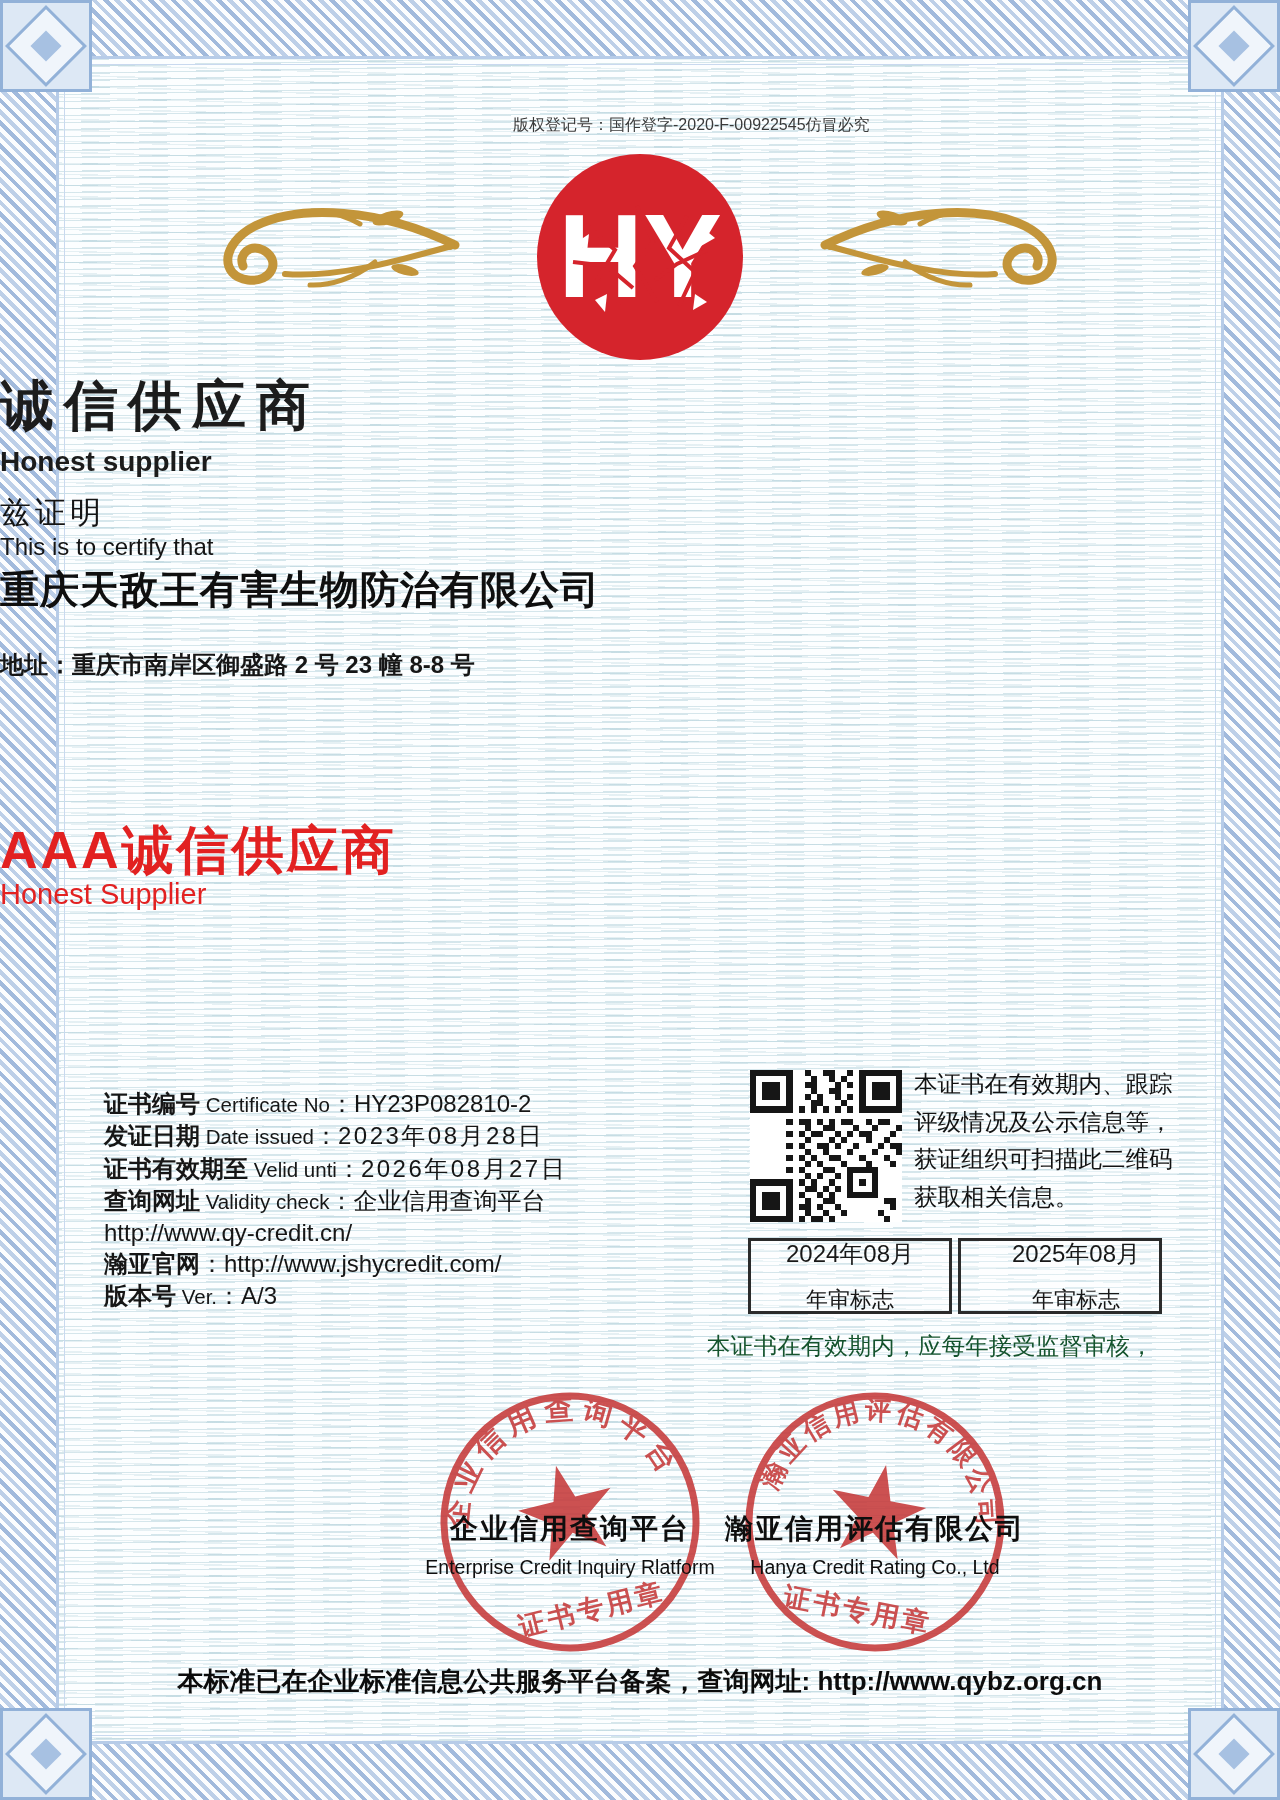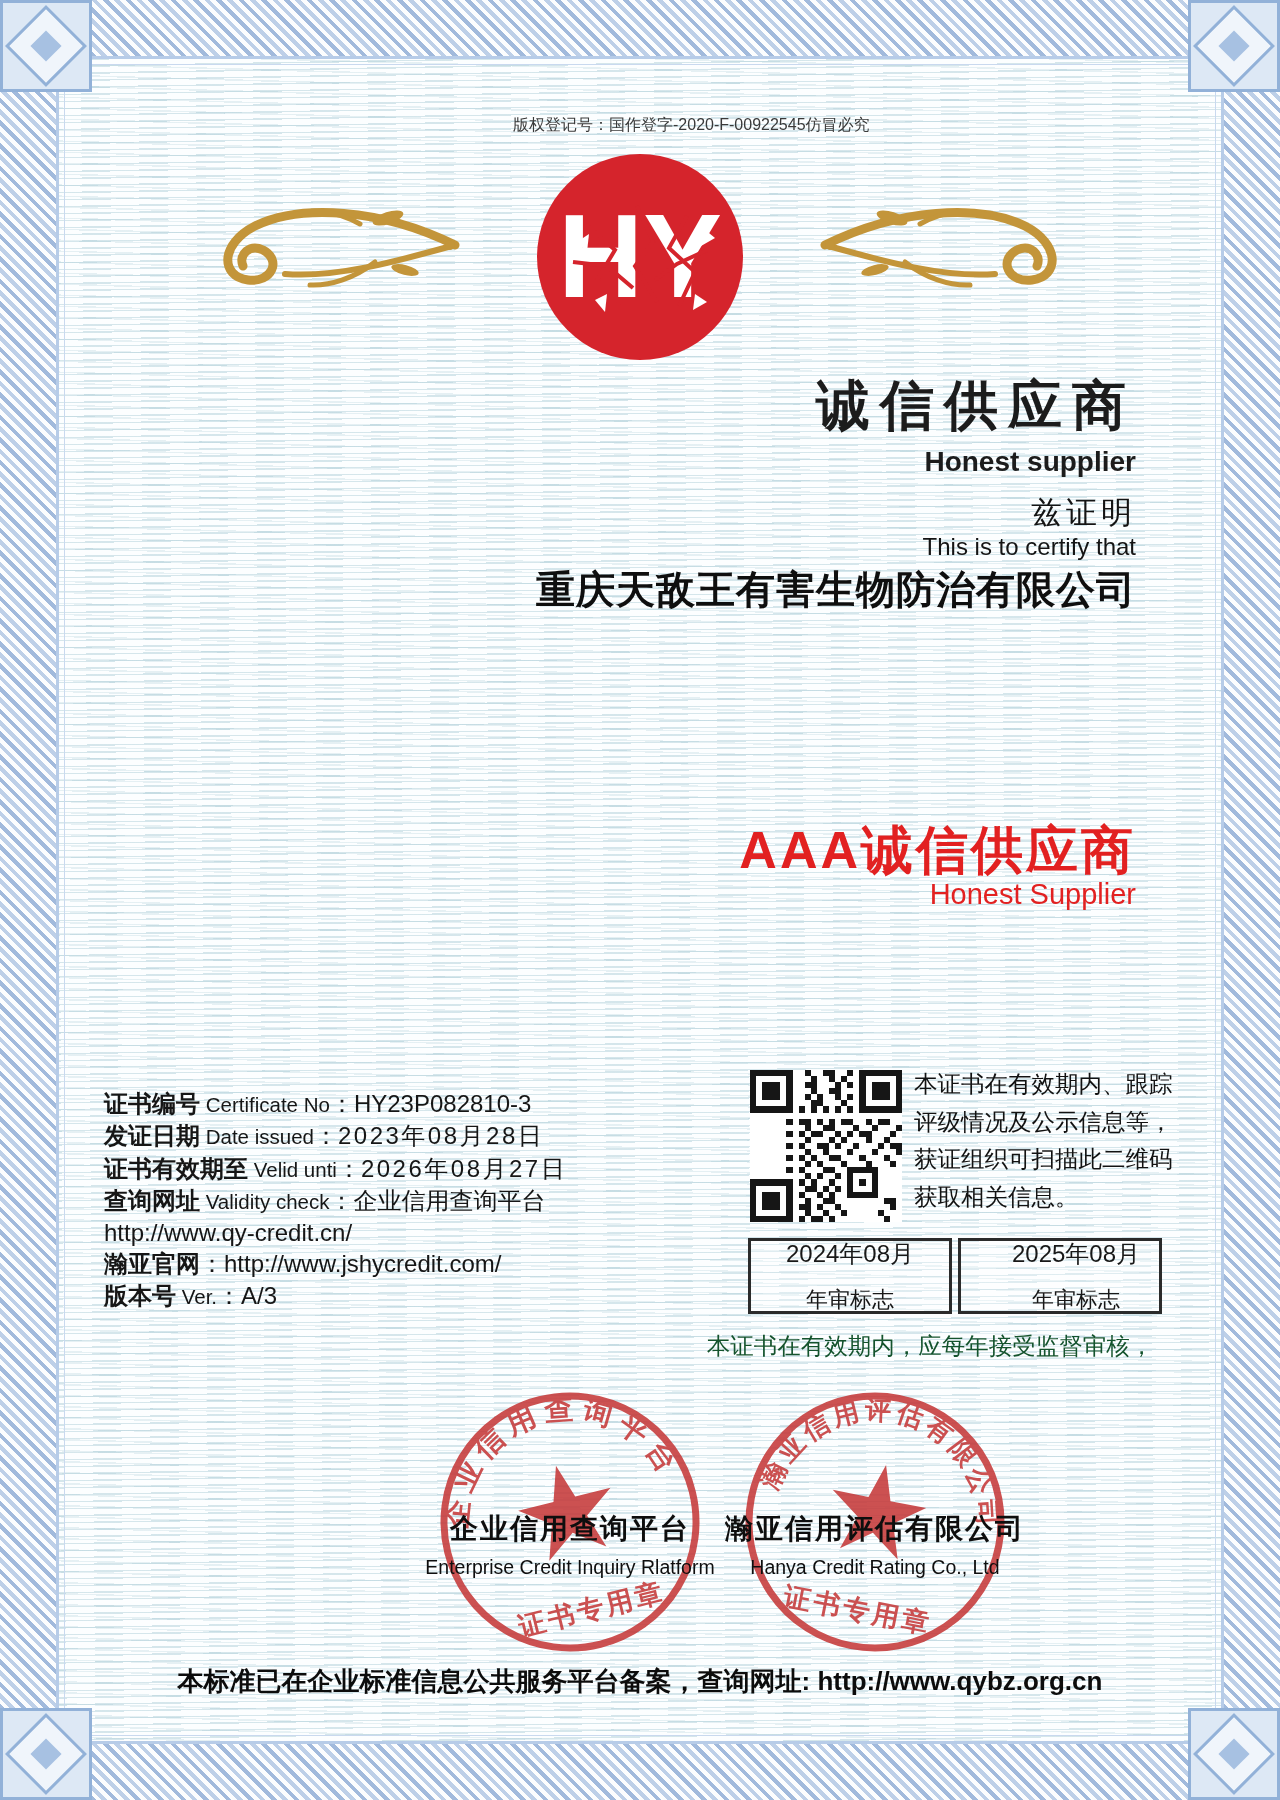--- a/index.html
+++ b/index.html
@@ -28,21 +28,21 @@
   .bs-right{right:0;top:0;bottom:0;width:56px;}
   .inner-frame{position:absolute;inset:56px;border:3px solid #b7cce8;pointer-events:none;}
   .inner-frame2{position:absolute;inset:64px;border:1.5px solid #c9d9ef;pointer-events:none;}
   .corner{position:absolute;width:92px;height:92px;background:#dde8f5;border:3px solid #92b1d8;
     display:flex;align-items:center;justify-content:center;box-sizing:border-box;}
   .corner::before{content:"";width:52px;height:52px;border:3px solid #92b1d8;transform:rotate(45deg);background:#f0f5fb;}
   .corner::after{content:"";position:absolute;width:22px;height:22px;background:#a7c1e2;transform:rotate(45deg);}
   .c-tl{left:0;top:0;} .c-tr{right:0;top:0;} .c-bl{left:0;bottom:0;} .c-br{right:0;bottom:0;}
 
   .abs{position:absolute;}
-  .ctr{left:0;width:1116px;text-align:right;margin-left:20px;}
+  .ctr{left:0;width:1116px;text-align:left;}
 
   .copyright{left:513px;top:115px;font-size:16px;color:#3a3a3a;}
 
   .logo{left:537px;top:154px;width:206px;height:206px;border-radius:50%;background:#d5242c;}
   .flourish{top:190px;width:310px;height:104px;}
   .fl-left{left:150px;}
   .fl-right{left:820px;transform:scaleX(-1);}
 
   .title-cn{top:370px;font-size:54px;font-weight:600;color:#1c1c1c;letter-spacing:10px;}
   .title-en{top:446px;font-size:28px;font-weight:600;color:#1c1c1c;}
@@ -144,26 +144,29 @@
         <polygon points="158,140 170,148 156,156"></polygon>
       </g>
     </svg>
   </div>
 
   <div class="abs ctr title-cn">诚信供应商</div>
   <div class="abs ctr title-en">Honest supplier</div>
   <div class="abs ctr certify-cn">兹证明</div>
   <div class="abs ctr certify-en">This is to certify that</div>
   <div class="abs ctr company">重庆天敌王有害生物防治有限公司</div>
+  <div class="abs ctr address-line">
+    <span>地址</span><span>：</span><span>重庆市南岸区御盛路 2 号 23 幢 8-8 号</span>
+  </div>
 
   <div class="abs ctr aaa-cn">AAA诚信供应商</div>
   <div class="abs ctr aaa-en">Honest Supplier</div>
 
   <div class="abs details">
-    <div><span class="lbl">证书编号</span><span class="en"> Certificate No</span><span>：</span><span class="val">HY23P082810-3</span></div>
+    <div><span class="lbl">证书编号</span><span class="en"> Certificate No</span><span>：</span><span class="val">HY23P082810-2</span></div>
     <div><span class="lbl">发证日期</span><span class="en"> Date issued</span><span>：</span><span class="val dt">2023年08月28日</span></div>
     <div><span class="lbl">证书有效期至</span><span class="en"> Velid unti</span><span>：</span><span class="val dt">2026年08月27日</span></div>
     <div><span class="lbl">查询网址</span><span class="en"> Validity check</span><span>：</span><span class="val">企业信用查询平台</span></div>
     <div><span class="val">http://www.qy-credit.cn/</span></div>
     <div><span class="lbl">瀚亚官网</span><span>：</span><span class="val">http://www.jshycredit.com/</span></div>
     <div><span class="lbl">版本号</span><span class="en"> Ver.</span><span>：</span><span class="val">A/3</span></div>
   </div>
 
   <div class="abs qr">
     <svg viewBox="0 0 25 25" shape-rendering="crispEdges">

